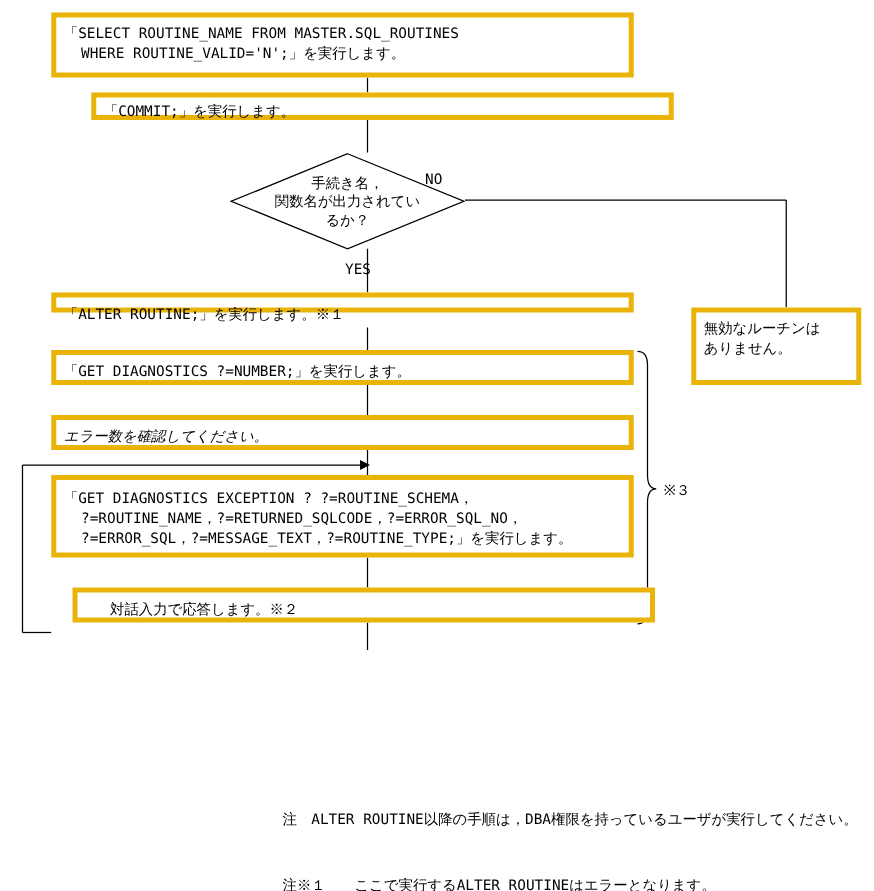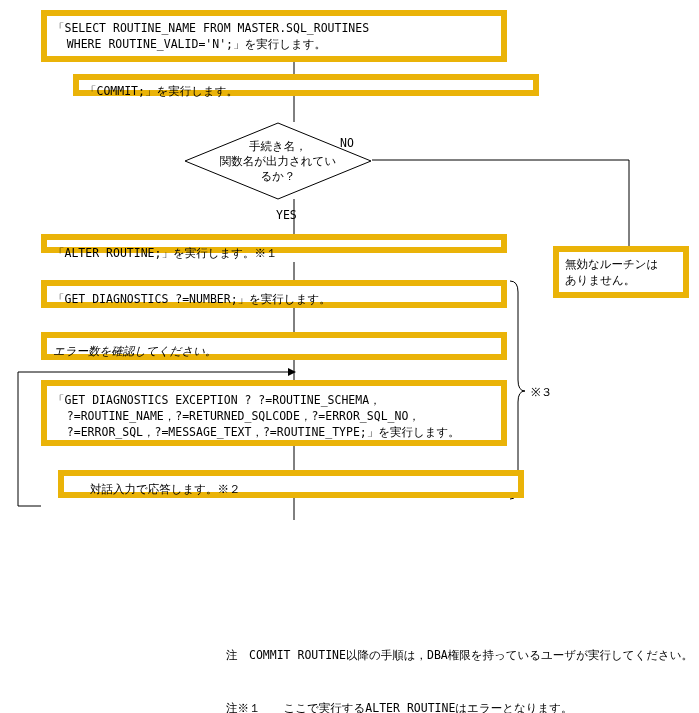--- a/index.html
+++ b/index.html
@@ -17,21 +17,21 @@
   }
   #diagram {
     position: absolute;
     left: 0;
     top: 0;
     width: 699px;
     height: 713px;
   }
   .box {
     position: absolute;
-    border: 6px solid #eab308;
+    border: 4px solid #eab308;
     background: #ffffff;
     box-sizing: border-box;
     font-size: 11.5px;
     line-height: 16px;
     padding: 4px 6px 2px 6px;
     white-space: pre;
   }
   .diamond-wrap {
     position: absolute;
   }
@@ -128,37 +128,37 @@
 関数名が出力されてい
 るか？</div>
   </div>
 
   <div class="lbl" style="left:340px; top:136px;">NO</div>
 
   <div class="lbl" style="left:276px; top:208px;">YES</div>
 
   <div class="box" style="left:41px; top:234px; width:466px; height:16px; padding-top:5px;">「ALTER ROUTINE;」を実行します。※１</div>
 
-  <div class="box" style="left:553px; top:246px; width:136px; height:52px;">無効なルーチンは
+  <div class="box" style="left:553px; top:246px; width:136px; height:62px;">無効なルーチンは
 ありません。</div>
 
   <div class="box" style="left:41px; top:280px; width:466px; height:28px; padding-top:5px;">「GET DIAGNOSTICS ?=NUMBER;」を実行します。</div>
 
   <div class="box" style="left:41px; top:332px; width:466px; height:28px; padding-top:5px;font-style:italic;">エラー数を確認してください。</div>
 
   <div class="box" style="left:41px; top:380px; width:466px; height:66px; padding-top:6px;">「GET DIAGNOSTICS EXCEPTION ? ?=ROUTINE_SCHEMA，
   ?=ROUTINE_NAME，?=RETURNED_SQLCODE，?=ERROR_SQL_NO，
   ?=ERROR_SQL，?=MESSAGE_TEXT，?=ROUTINE_TYPE;」を実行します。</div>
 
   <div class="box" style="left:58px; top:470px; width:466px; height:28px; padding-top:5px;padding-left:26px;">対話入力で応答します。※２</div>
 
 
   <div class="lbl" style="left:531px; top:385px;">※３</div>
 
   <div class="notes">
-    <div>注　COMMIT ROUTINE以降の手順は，DBA権限を持っているユーザが実行してください。</div>
+    <div>注　ALTER ROUTINE以降の手順は，DBA権限を持っているユーザが実行してください。</div>
     <div>注※１　　ここで実行するALTER ROUTINEはエラーとなります。</div>
     
     
     
   </div>
 
 </div>
 
 </body></html>

